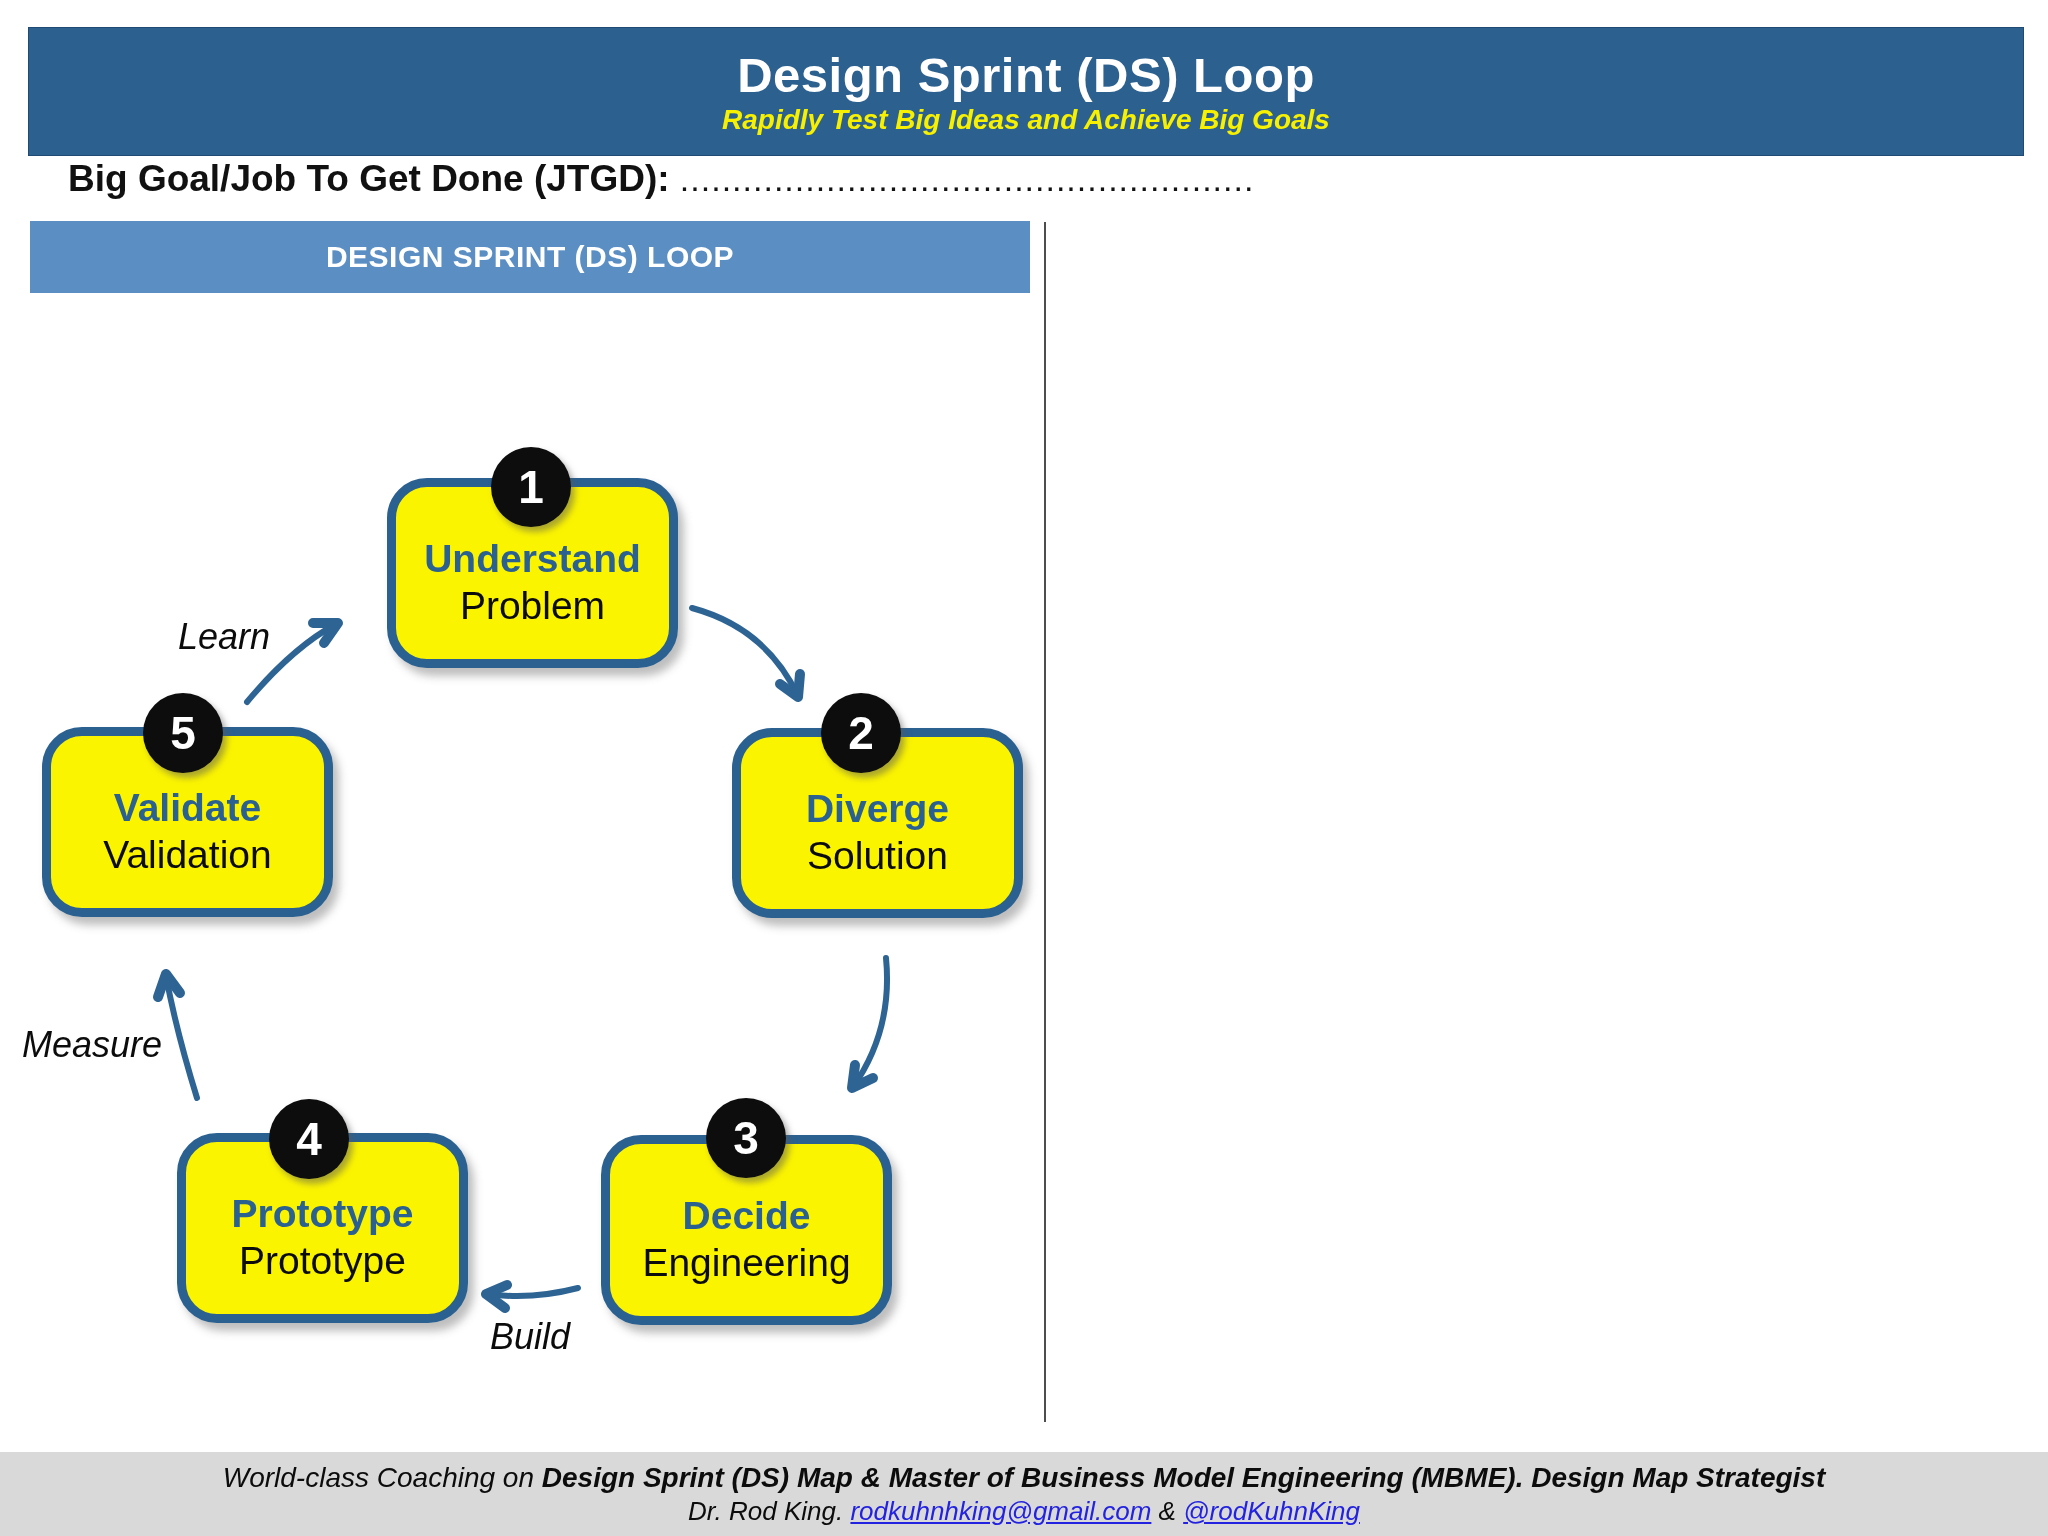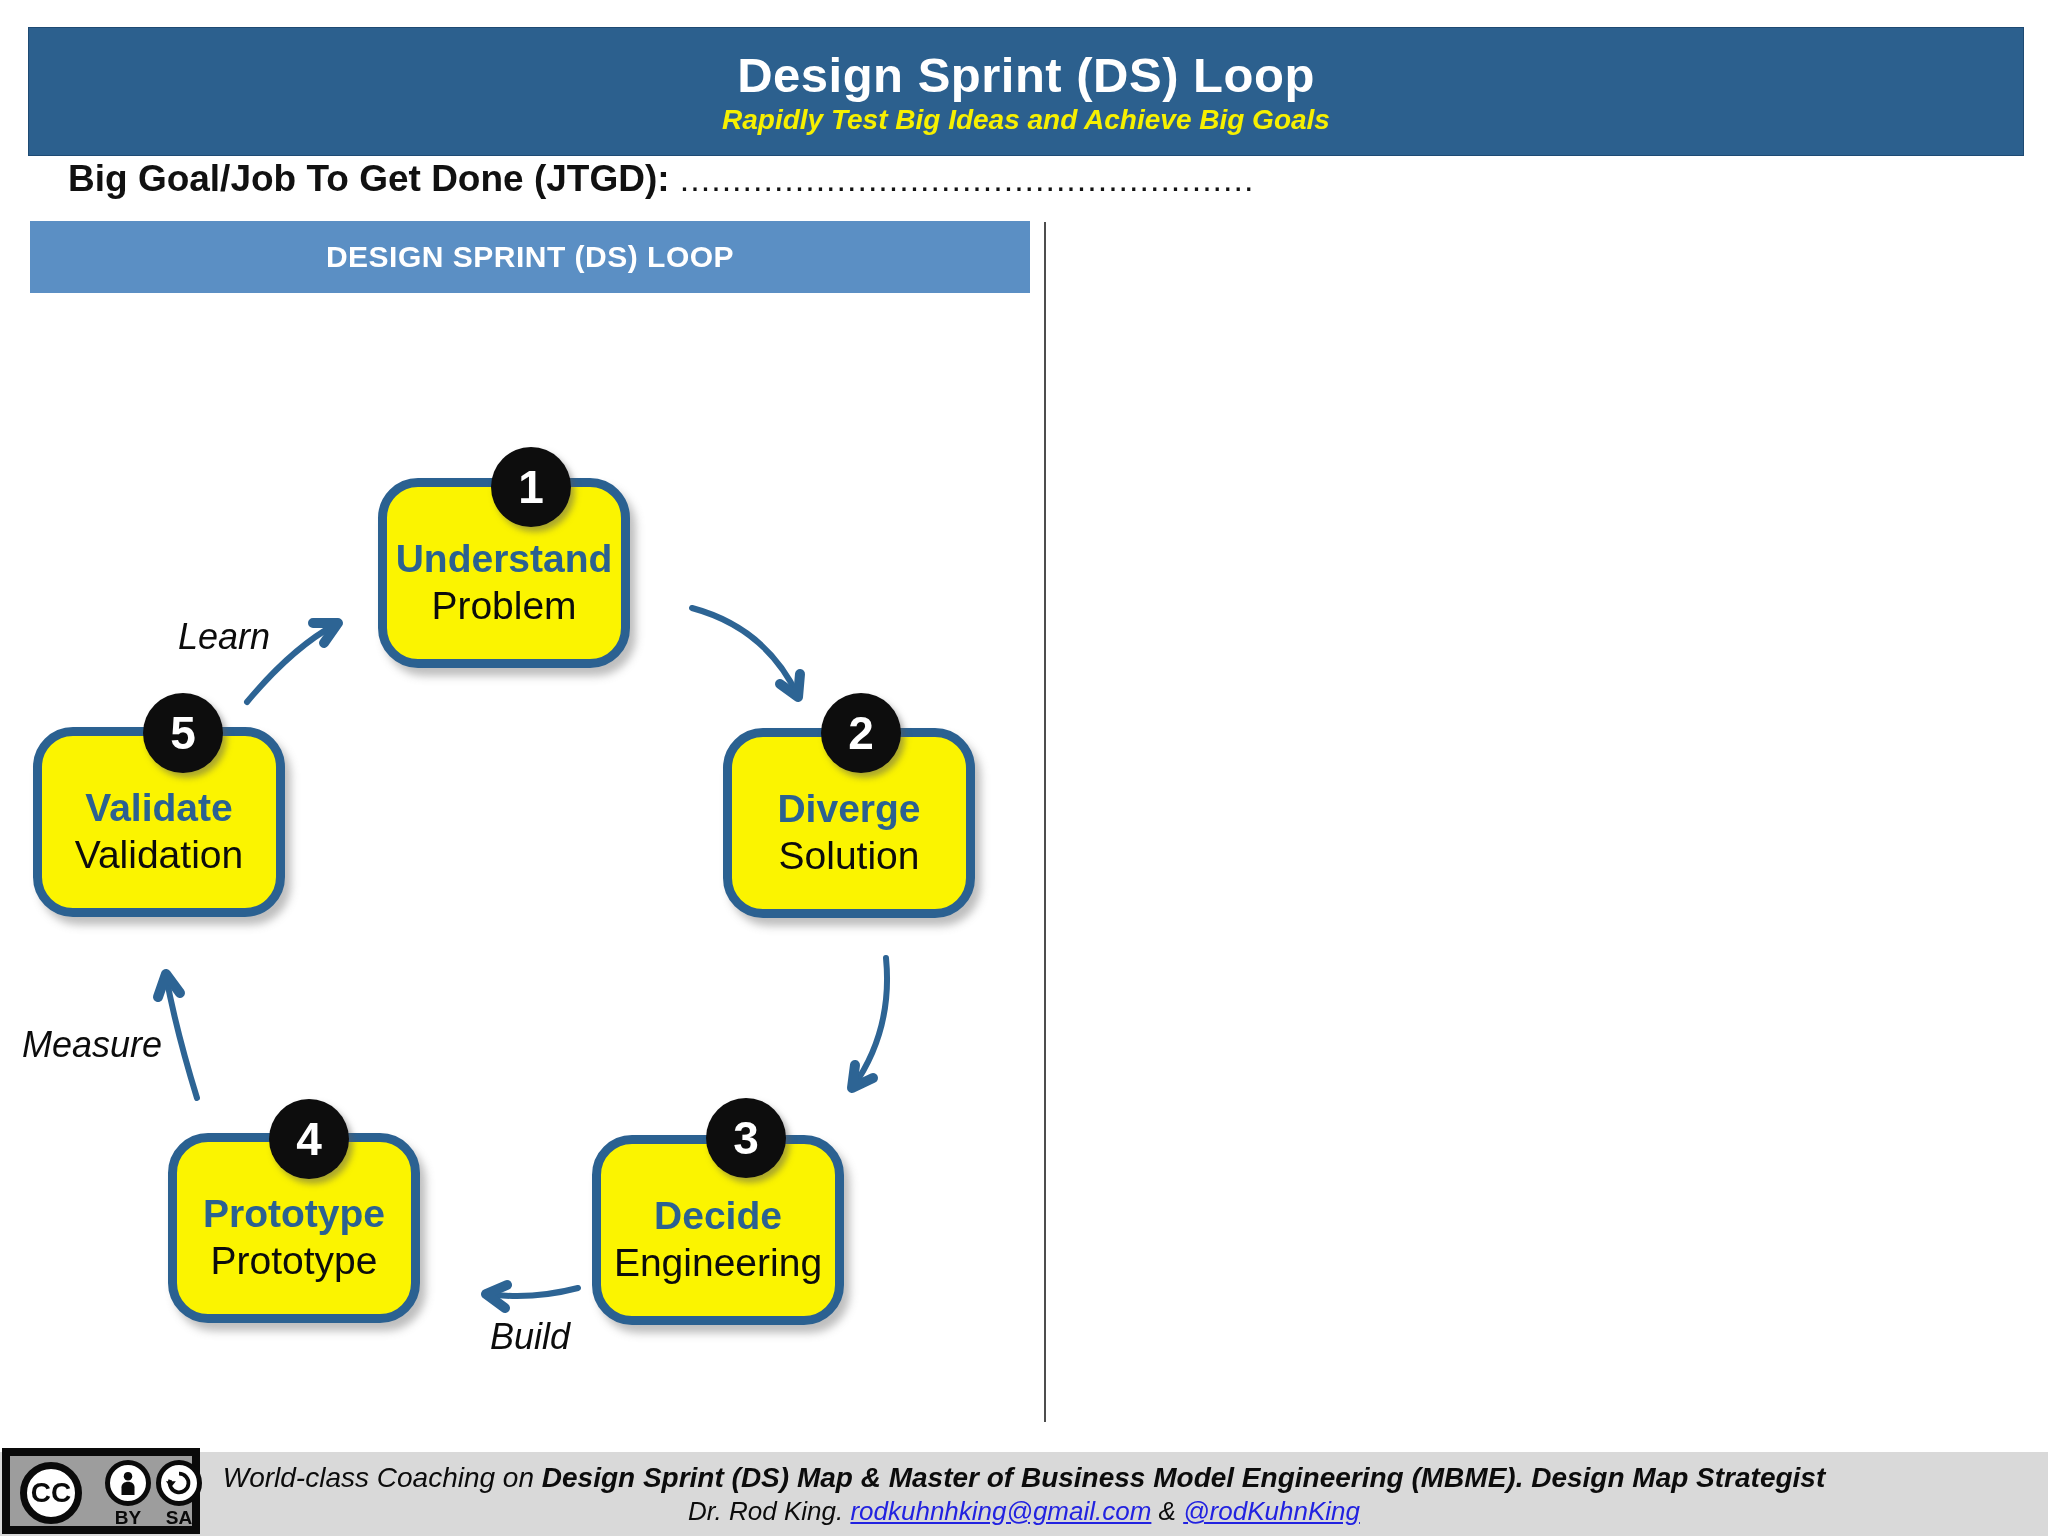--- a/index.html
+++ b/index.html
@@ -22,25 +22,26 @@
   .pain-delight{position:absolute;right:10px;top:0;font-style:italic;font-size:37px;}
   
   .panel-header{
     position:absolute;left:30px;top:221px;width:1000px;height:72px;
     background:var(--panel-blue);display:flex;align-items:center;justify-content:center;
     color:#fff;font-weight:bold;font-size:30px;letter-spacing:.5px;
   }
   .divider-v{position:absolute;left:1044px;top:222px;width:2px;height:1200px;background:#4d4d4d;}
   
   .step{
-    position:absolute;width:252px;height:190px;box-sizing:border-box;
+    position:absolute;width:291px;height:190px;box-sizing:border-box;
     background:var(--box-yellow);border:9px solid var(--box-border);border-radius:40px;
     box-shadow:6px 8px 8px rgba(110,110,110,.45);
     display:flex;flex-direction:column;align-items:center;justify-content:center;padding-top:18px;
     text-align:center;
+    margin-left:9px;
   }
   .step-title{color:var(--step-title-blue);font-weight:bold;font-size:39px;line-height:47px;}
   .step-sub{color:#0c0c0c;font-size:39px;line-height:47px;}
   .badge{
     position:absolute;width:80px;height:80px;border-radius:50%;background:var(--badge-black);
     color:#fff;font-weight:bold;font-size:46px;display:flex;align-items:center;justify-content:center;
     box-shadow:4px 5px 6px rgba(90,90,90,.5);
   }
   .edge-label{position:absolute;font-style:italic;font-size:36px;color:#0c0c0c;white-space:nowrap;}
   .arrows{position:absolute;left:0;top:0;pointer-events:none;}
@@ -142,37 +143,14 @@
 
   <div class="footer">
     <div class="footer-line1">
       <span>World-class Coaching on </span><b>Design Sprint (DS) Map &amp; Master of Business Model Engineering (MBME). Design Map Strategist</b>
     </div>
     <div class="footer-line2">
       <span>Dr. Rod King. </span><a href="#">rodkuhnhking@gmail.com</a><span> &amp; </span><a href="#">@rodKuhnKing</a>
     </div>
   </div>
 
-  <div class="cc-badge">
-    <div class="cc-main">
-      <span>CC</span>
-    </div>
-    <div class="cc-col by">
-      <div class="cc-circle-sm">
-        <svg width="30" height="30" viewBox="0 0 24 24">
-          <circle cx="12" cy="6.5" r="3.4" fill="#0a0a0a"></circle>
-          <path d="M6.8 21.5v-6.2c0-2.6 2.3-4.3 5.2-4.3s5.2 1.7 5.2 4.3v6.2z" fill="#0a0a0a"></path>
-        </svg>
-      </div>
-      <div class="cc-label">BY</div>
-    </div>
-    <div class="cc-col sa">
-      <div class="cc-circle-sm">
-        <svg width="30" height="30" viewBox="0 0 24 24">
-          <path d="M12 4.5 a7.5 7.5 0 1 1 -7 5" fill="none" stroke="#0a0a0a" stroke-width="3"></path>
-          <polygon points="1.5,10.5 9.5,10.5 5.5,15.5" fill="#0a0a0a"></polygon>
-        </svg>
-      </div>
-      <div class="cc-label">SA</div>
-    </div>
-  </div>
 
 </div>
 
 </body></html>

